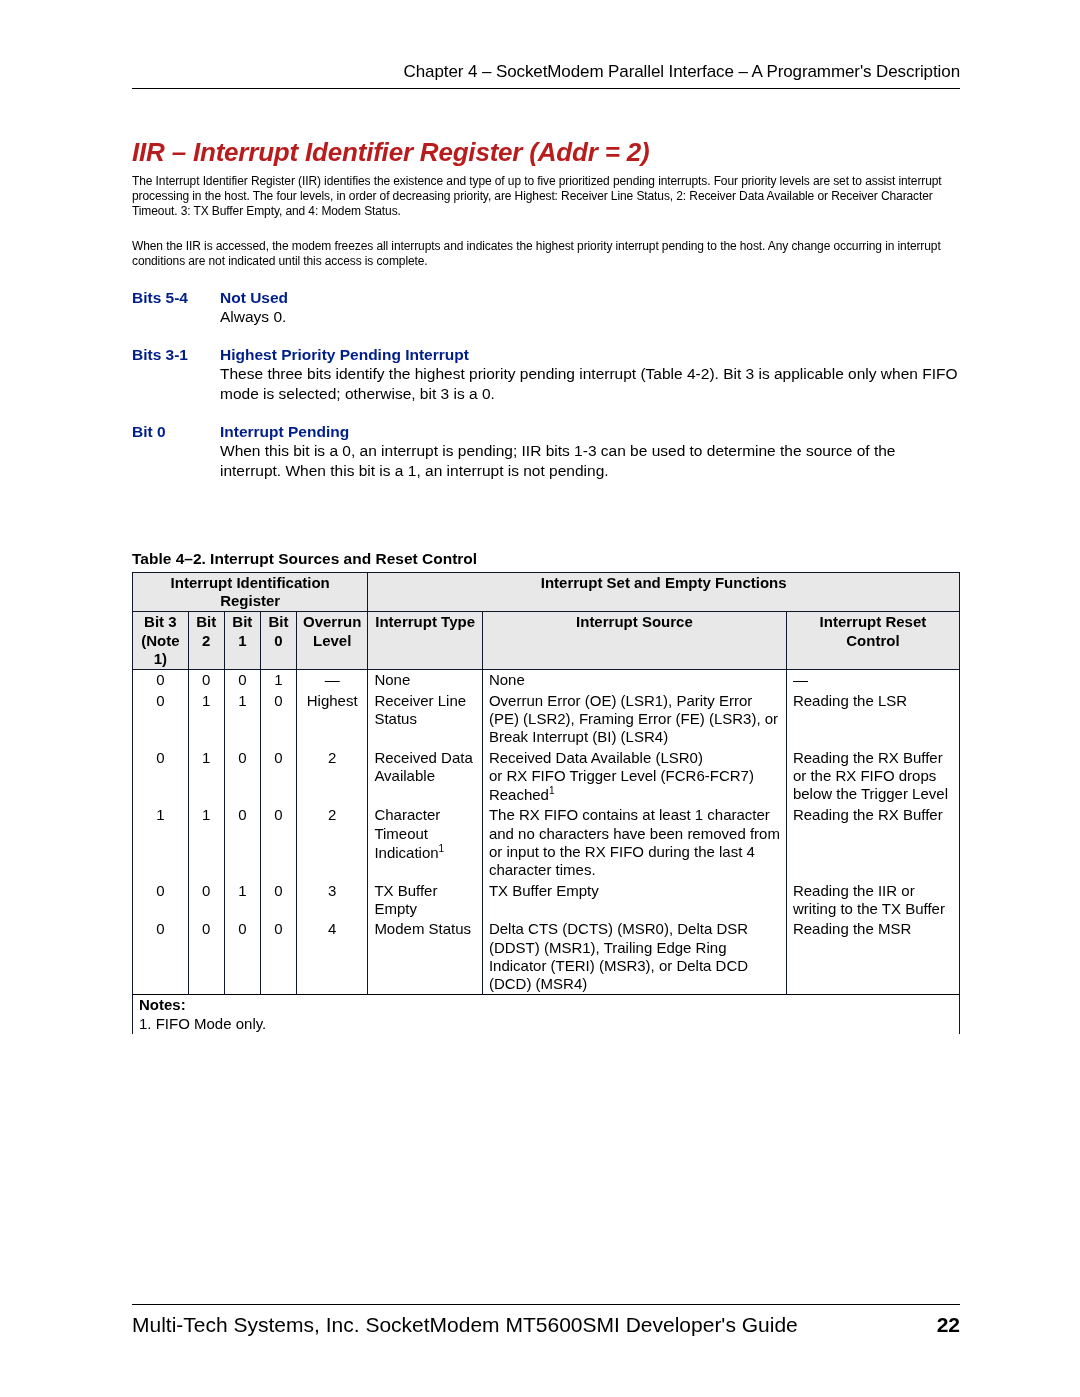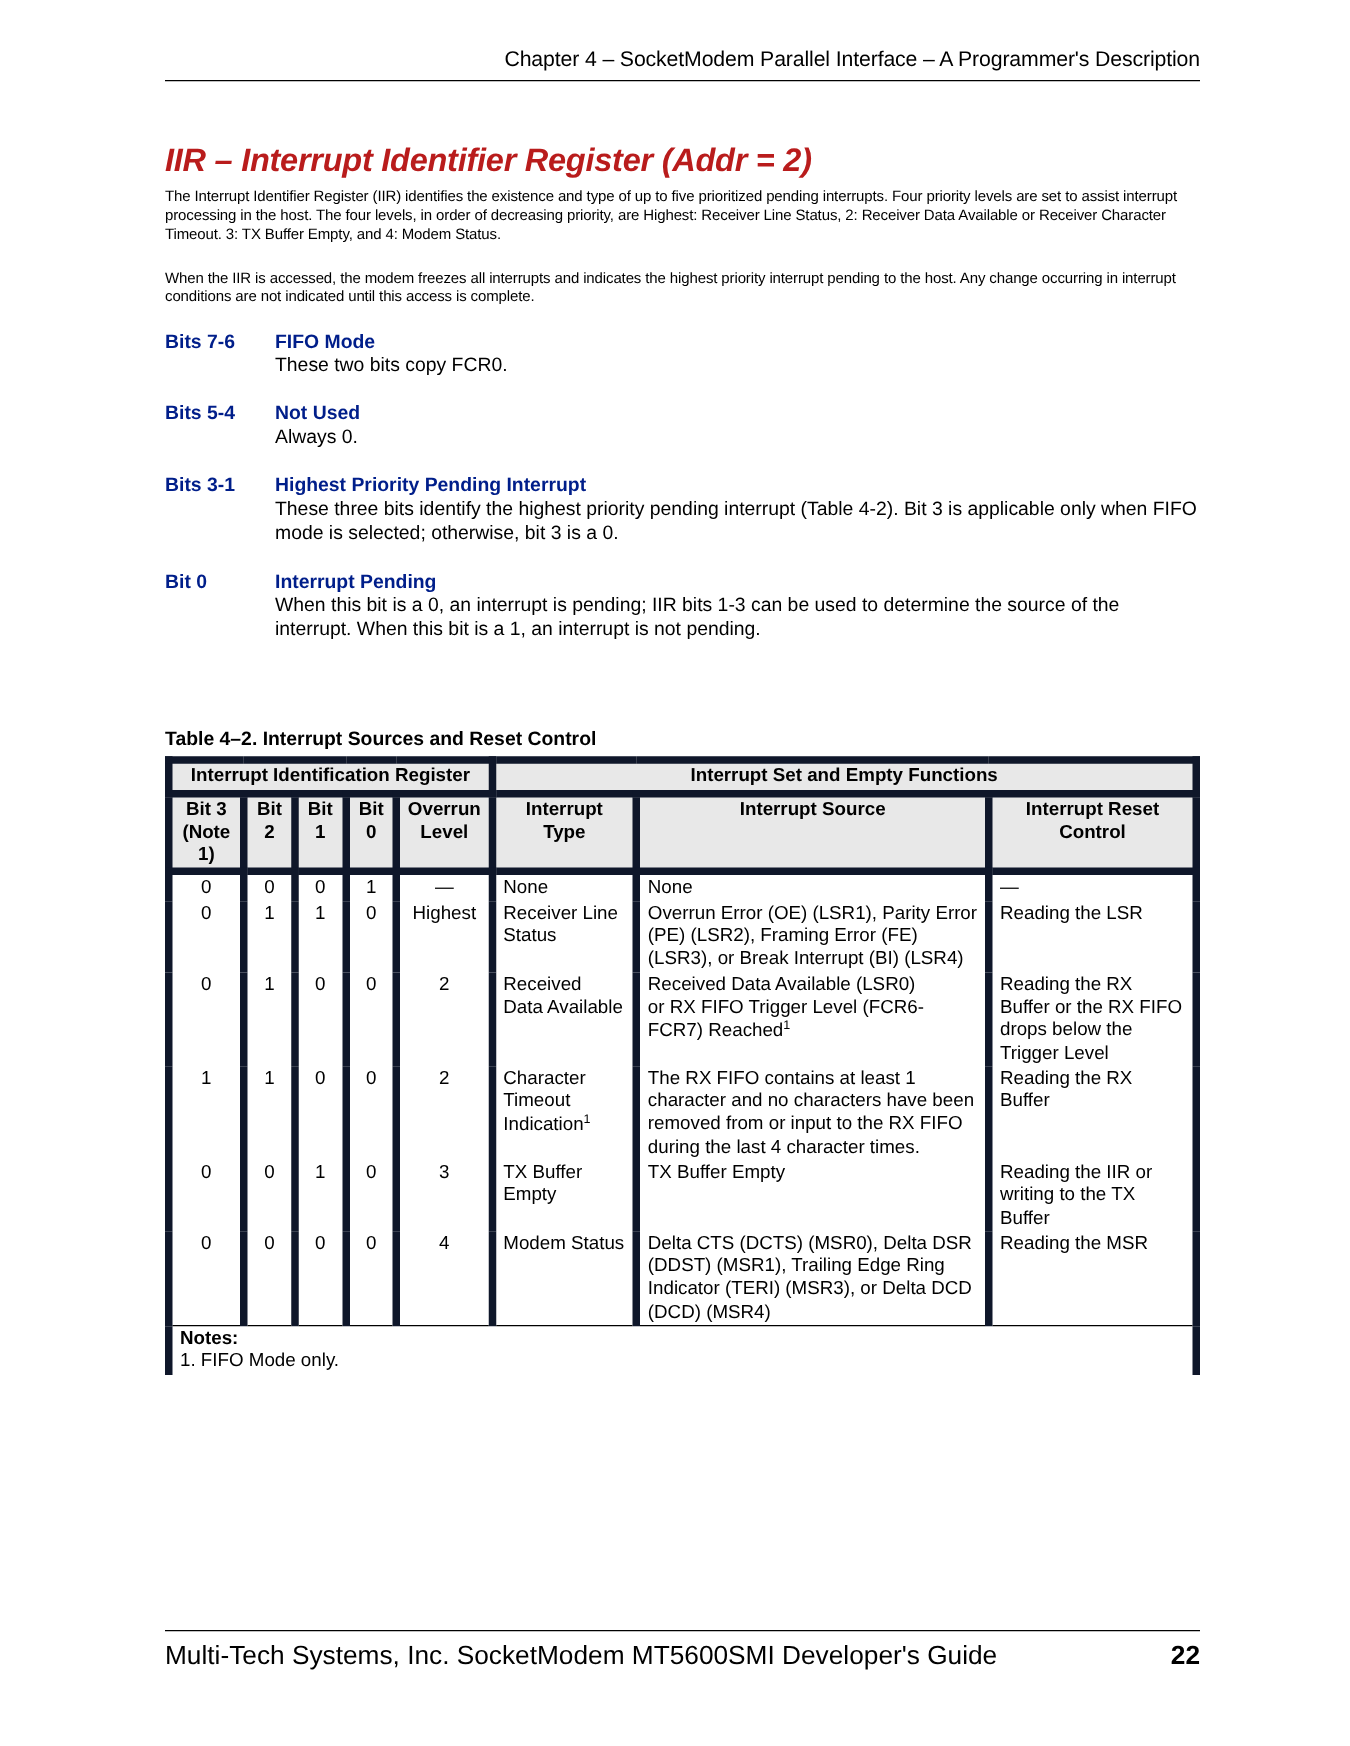--- a/index.html
+++ b/index.html
@@ -8,21 +8,21 @@
     background: #fff;
     font-family: Arial, Helvetica, sans-serif;
     font-size: 17px;
     color: #000;
   }
   .page {
     width: 1080px;
     height: 1397px;
     position: relative;
     box-sizing: border-box;
-    padding: 38px 120px 0 132px;
+    padding: 62px 120px 0 132px;
   }
   .header-line {
     text-align: right;
     font-size: 17px;
     letter-spacing: -0.1px;
   }
   hr.top-rule {
     border: none;
     border-top: 1.5px solid #000;
     margin: 6px 0 48px 0;
@@ -66,21 +66,21 @@
     font-size: 15.5px;
     margin-top: 70px;
     margin-bottom: 4px;
   }
   table.intr {
     border-collapse: collapse;
     width: 100%;
     font-size: 15px;
   }
   table.intr th, table.intr td {
-    border: 6px solid #0f172a;
+    border: 1px solid #0f172a;
     padding: 1px 6px 1px 6px;
     vertical-align: top;
     text-align: left;
     line-height: 1.22;
   }
   table.intr th {
     background: #e8e8e8;
     font-weight: bold;
     text-align: center;
   }
@@ -114,27 +114,20 @@
 
 <div class="page">
   <div class="header-line">Chapter 4 – SocketModem Parallel Interface – A Programmer's Description</div>
   <hr class="top-rule">
 
   <h1 class="section">IIR – Interrupt Identifier Register (Addr = 2)</h1>
   <p class="body">The Interrupt Identifier Register (IIR) identifies the existence and type of up to five prioritized pending interrupts. Four priority levels are set to assist interrupt processing in the host. The four levels, in order of decreasing priority, are Highest: Receiver Line Status, 2: Receiver Data Available or Receiver Character Timeout. 3: TX Buffer Empty, and 4: Modem Status.</p>
   <p class="body">When the IIR is accessed, the modem freezes all interrupts and indicates the highest priority interrupt pending to the host. Any change occurring in interrupt conditions are not indicated until this access is complete.</p>
 
   <div class="bits-block" id="bits">
-      <div class="bits-row">
-        <div class="bits-label">Bits 7-6</div>
-        <div class="bits-content">
-          <div class="bits-title">FIFO Mode</div>
-          <div class="bits-desc">These two bits copy FCR0.</div>
-        </div>
-      </div>
       <div class="bits-row">
         <div class="bits-label">Bits 5-4</div>
         <div class="bits-content">
           <div class="bits-title">Not Used</div>
           <div class="bits-desc">Always 0.</div>
         </div>
       </div>
       <div class="bits-row">
         <div class="bits-label">Bits 3-1</div>
         <div class="bits-content">

